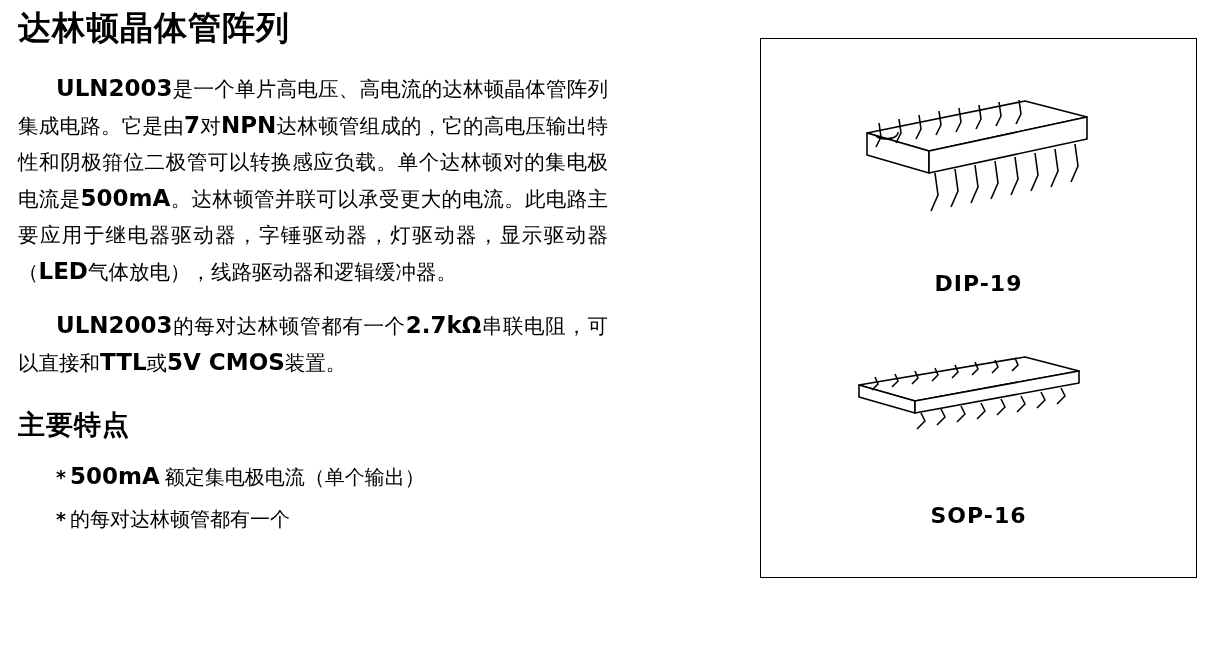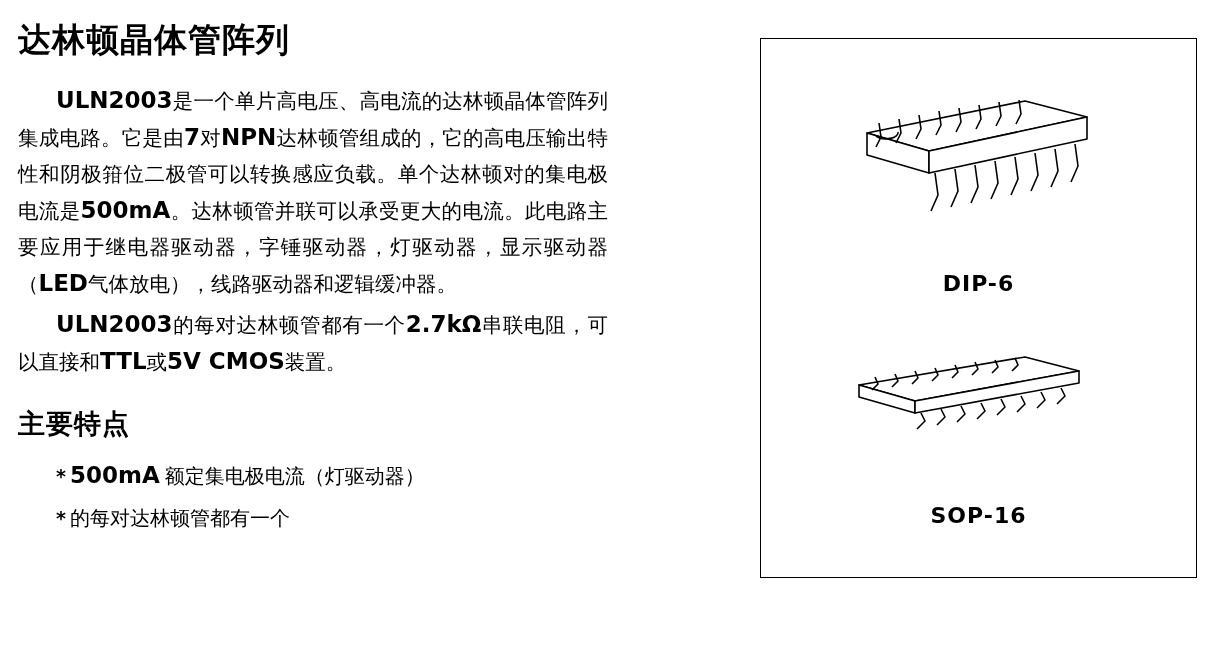--- a/index.html
+++ b/index.html
@@ -15,41 +15,41 @@
   .page {
     position: relative;
     width: 1231px;
     height: 651px;
     overflow: hidden;
   }
   
   .content {
     position: absolute;
     left: 18px;
-    top: 12px;
+    top: 0;
     width: 700px;
   }
   .doc-title {
     font-family: "DejaVu Sans", sans-serif;
     font-weight: bold;
     font-size: 33px;
     letter-spacing: 1px;
     margin: 8px 0 0 0;
     line-height: 1.2;
   }
   .para {
     font-size: 20.5px;
     line-height: 36px;
     text-align: justify;
     text-justify: inter-ideograph;
     margin: 0;
     width: 590px;
   }
   .para.first { margin-top: 22px; }
-  .para.second { margin-top: 4px; }
+  .para.second { margin-top: 17px; }
   .indent { display: inline-block; width: 38px; }
   .lat {
     font-family: "DejaVu Sans", sans-serif;
     font-weight: bold;
     font-size: 23px;
   }
   .section-title {
     font-family: "DejaVu Sans", sans-serif;
     font-weight: bold;
     font-size: 27px;
@@ -110,21 +110,21 @@
 
     <h1 class="doc-title">达林顿晶体管阵列</h1>
 
     <p class="para first"><span class="indent"></span><span class="lat">ULN2003</span><span>是一个单片高电压、高电流的达林顿晶体管阵列集成电路。它是由</span><span class="lat">7</span><span>对</span><span class="lat">NPN</span><span>达林顿管组成的，它的高电压输出特性和阴极箝位二极管可以转换感应负载。单个达林顿对的集电极电流是</span><span class="lat">500mA</span><span>。达林顿管并联可以承受更大的电流。此电路主要应用于继电器驱动器，字锤驱动器，灯驱动器，显示驱动器（</span><span class="lat">LED</span><span>气体放电），线路驱动器和逻辑缓冲器。</span></p>
 
     <p class="para second"><span class="indent"></span><span class="lat">ULN2003</span><span>的每对达林顿管都有一个</span><span class="lat">2.7kΩ</span><span>串联电阻，可以直接和</span><span class="lat">TTL</span><span>或</span><span class="lat">5V CMOS</span><span>装置。</span></p>
 
     <h2 class="section-title">主要特点</h2>
 
     <ul class="bullets">
-      <li><span class="star">*</span><span class="lat">500mA</span><span> 额定集电极电流（灯驱动器）</span></li>
+      <li><span class="star">*</span><span class="lat">500mA</span><span> 额定集电极电流（单个输出）</span></li>
       <li><span class="star">*</span><span>的每对达林顿管都有一个</span></li>
     </ul>
 
   </div>
 
   <div class="figure-box">
 
     <div class="pkg pkg-dip">
       <svg width="300" height="160" viewBox="0 0 300 160">
         <g fill="none" stroke="#000000" stroke-width="1.6" stroke-linejoin="round">
@@ -149,21 +149,21 @@
           <path d="M50 34 l2 14 l-5 10"></path>
           <path d="M70 30 l2 14 l-5 10"></path>
           <path d="M90 26 l2 14 l-5 10"></path>
           <path d="M110 22 l2 14 l-5 10"></path>
           <path d="M130 19 l2 14 l-5 10"></path>
           <path d="M150 16 l2 14 l-5 10"></path>
           <path d="M170 13 l2 14 l-5 10"></path>
           <path d="M190 11 l2 14 l-5 10"></path>
         </g>
       </svg>
-      <div class="pkg-label">DIP-6</div>
+      <div class="pkg-label">DIP-19</div>
     </div>
 
     <div class="pkg pkg-sop">
       <svg width="300" height="120" viewBox="0 0 300 120">
         <g fill="none" stroke="#000000" stroke-width="1.6" stroke-linejoin="round">
 
           <path d="M30 36 L196 8 L250 22 L86 52 Z" fill="#ffffff"></path>
 
           <path d="M30 36 L30 48 L86 64 L86 52 Z" fill="#ffffff"></path>
 

